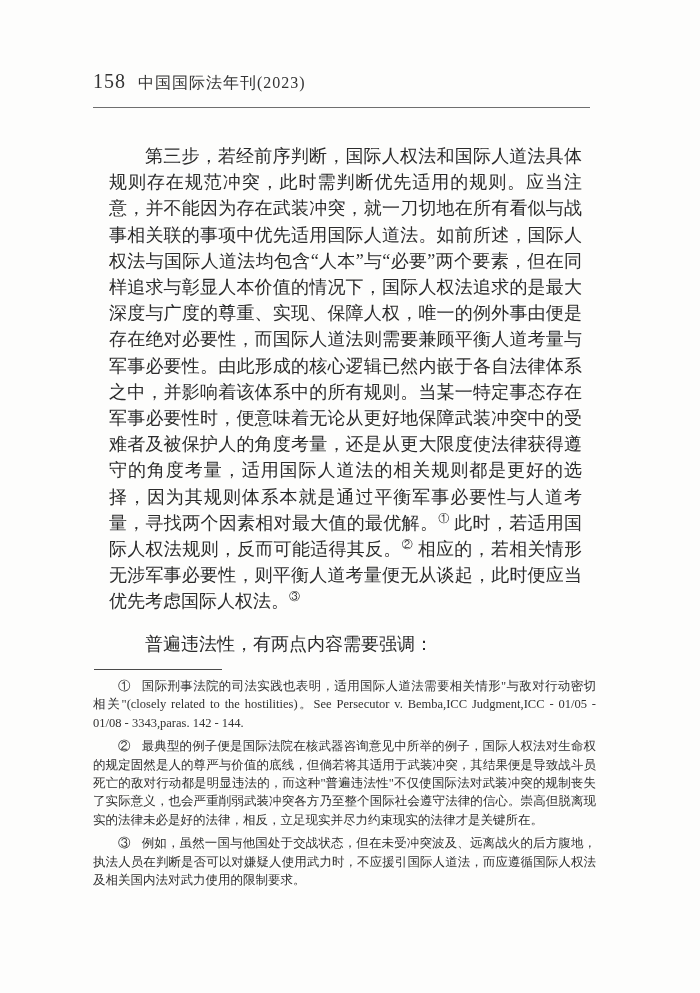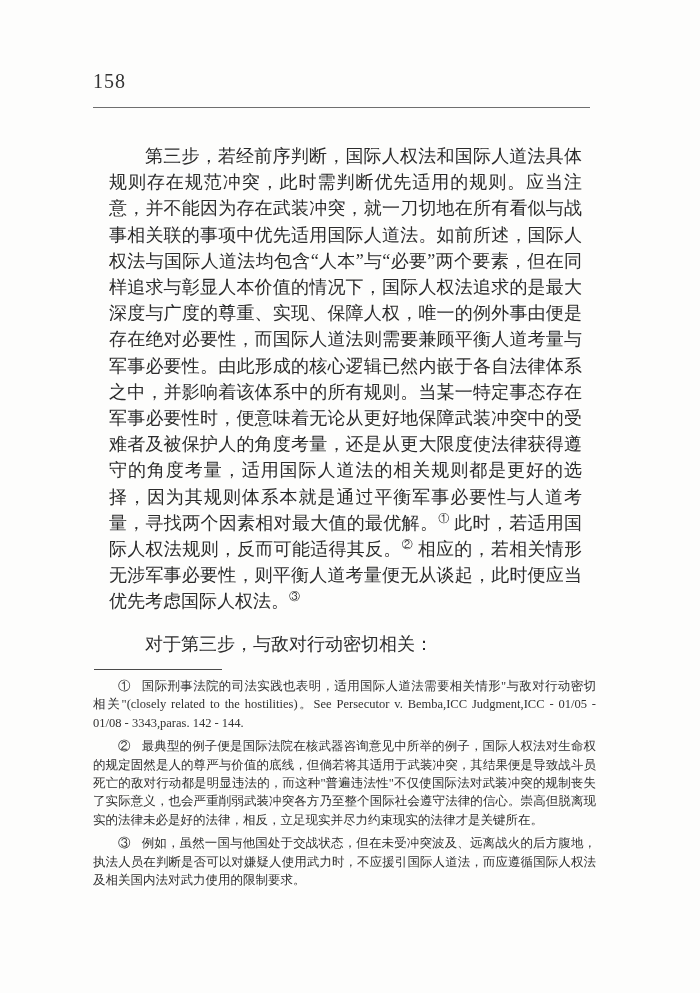--- a/index.html
+++ b/index.html
@@ -89,27 +89,28 @@
     margin-right: 11px;
   }
 </style>
 </head>
 <body>
 
 <div class="page">
 
   <header class="running-head">
     <span class="page-number">158</span>
+    <span class="journal-title">中国国际法年刊(2023)</span>
   </header>
 
   <div class="header-rule"></div>
 
   <main class="body-text" id="body-container">
       <p class="para">第三步，若经前序判断，国际人权法和国际人道法具体规则存在规范冲突，此时需判断优先适用的规则。应当注意，并不能因为存在武装冲突，就一刀切地在所有看似与战事相关联的事项中优先适用国际人道法。如前所述，国际人权法与国际人道法均包含“人本”与“必要”两个要素，但在同样追求与彰显人本价值的情况下，国际人权法追求的是最大深度与广度的尊重、实现、保障人权，唯一的例外事由便是存在绝对必要性，而国际人道法则需要兼顾平衡人道考量与军事必要性。由此形成的核心逻辑已然内嵌于各自法律体系之中，并影响着该体系中的所有规则。当某一特定事态存在军事必要性时，便意味着无论从更好地保障武装冲突中的受难者及被保护人的角度考量，还是从更大限度使法律获得遵守的角度考量，适用国际人道法的相关规则都是更好的选择，因为其规则体系本就是通过平衡军事必要性与人道考量，寻找两个因素相对最大值的最优解。<sup class="fnref">①</sup> 此时，若适用国际人权法规则，反而可能适得其反。<sup class="fnref">②</sup> 相应的，若相关情形无涉军事必要性，则平衡人道考量便无从谈起，此时便应当优先考虑国际人权法。<sup class="fnref">③</sup></p>
-      <p class="para">对于第三步，与敌对行动密切相关：</p>
+      <p class="para">普遍违法性，有两点内容需要强调：</p>
     </main>
 
   <div class="footnote-rule"></div>
 
   <section class="footnotes" id="footnotes-container">
       <p class="footnote"><span class="fnmark">①</span>国际刑事法院的司法实践也表明，适用国际人道法需要相关情形"与敌对行动密切相关"(closely related to the hostilities)。See Persecutor v. Bemba,ICC Judgment,ICC - 01/05 - 01/08 - 3343,paras. 142 - 144.</p>
       <p class="footnote"><span class="fnmark">②</span>最典型的例子便是国际法院在核武器咨询意见中所举的例子，国际人权法对生命权的规定固然是人的尊严与价值的底线，但倘若将其适用于武装冲突，其结果便是导致战斗员死亡的敌对行动都是明显违法的，而这种"普遍违法性"不仅使国际法对武装冲突的规制丧失了实际意义，也会严重削弱武装冲突各方乃至整个国际社会遵守法律的信心。崇高但脱离现实的法律未必是好的法律，相反，立足现实并尽力约束现实的法律才是关键所在。</p>
       <p class="footnote"><span class="fnmark">③</span>例如，虽然一国与他国处于交战状态，但在未受冲突波及、远离战火的后方腹地，执法人员在判断是否可以对嫌疑人使用武力时，不应援引国际人道法，而应遵循国际人权法及相关国内法对武力使用的限制要求。</p>
     </section>
 

